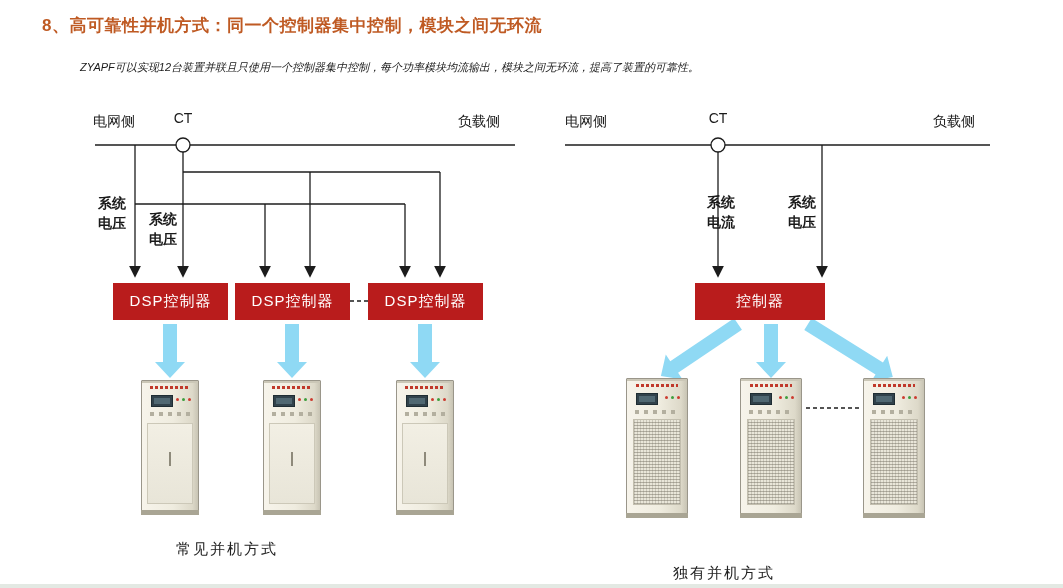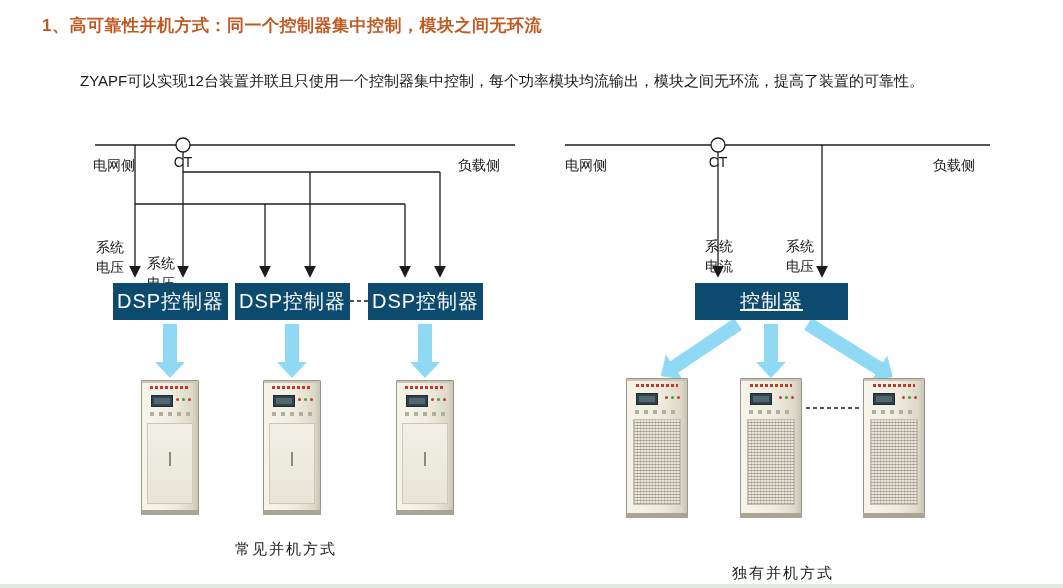--- a/index.html
+++ b/index.html
@@ -8,36 +8,36 @@
     background:#ffffff;
     font-family:"Liberation Sans","DejaVu Sans",sans-serif;
     color:#1a1a1a;
   }
   #wires { position:absolute; left:0; top:0; z-index:1; }
   .title {
     position:absolute; left:42px; top:14px; z-index:2;
     font-size:17px; font-weight:bold; color:#bf5a23; letter-spacing:0.5px;
   }
   .desc {
-    position:absolute; left:80px; top:72px; width:950px; z-index:2;
-    font-size:15px; color:#1a1a1a;
-  }
-  .lbl { position:absolute; z-index:2; font-size:14px; white-space:nowrap;margin-top:44px; }
+    position:absolute; left:80px; top:60px; width:950px; z-index:2;
+    font-size:11px; color:#1a1a1a;font-style:italic;
+  }
+  .lbl { position:absolute; z-index:2; font-size:14px; white-space:nowrap; }
   .stack {
     width:30px; white-space:normal; word-break:break-all;
-    line-height:1.45; text-align:left;
+    line-height:1.45; text-align:right;font-weight:bold;
   }
   .gbox {
     position:absolute; z-index:2; height:37px;
-    background:#0c4a6e; color:#ffffff;
+    background:#b91c1c; color:#ffffff;
     display:flex; align-items:center; justify-content:center;
-    font-size:20px; letter-spacing:1px;
+    font-size:15px; letter-spacing:1px;
   }
   .caption {
-    position:absolute; z-index:2; width:220px; text-align:center;
+    position:absolute; z-index:2; width:220px; 
     font-size:15px; letter-spacing:2px; color:#222;
   }
   
   .cabinet {
     position:absolute; z-index:2; box-sizing:border-box;
     background:linear-gradient(90deg,#f7f4eb 0%,#efecdf 55%,#ddd9c9 90%,#c8c4b4 100%);
     border:1px solid #9a968a; border-radius:1px;
   }
   .cabinet::before {
     content:""; position:absolute; top:0; left:0; right:0; height:2px; background:#cbc7b7;
@@ -122,21 +122,21 @@
     <g fill="#8fd9f4">
       <path transform="translate(170,324)" d="M-7,0 L-7,38 L-15,38 L0,54 L15,38 L7,38 L7,0 Z"></path>
       <path transform="translate(292,324)" d="M-7,0 L-7,38 L-15,38 L0,54 L15,38 L7,38 L7,0 Z"></path>
       <path transform="translate(425,324)" d="M-7,0 L-7,38 L-15,38 L0,54 L15,38 L7,38 L7,0 Z"></path>
       <path transform="translate(738,324) rotate(56)" d="M-7,0 L-7,77 L-15,77 L0,93 L15,77 L7,77 L7,0 Z"></path>
       <path transform="translate(771,324)" d="M-7,0 L-7,38 L-15,38 L0,54 L15,38 L7,38 L7,0 Z"></path>
       <path transform="translate(808,324) rotate(-58)" d="M-7,0 L-7,84 L-15,84 L0,100 L15,84 L7,84 L7,0 Z"></path>
     </g>
   </svg>
 
-  <div class="title">1、高可靠性并机方式：同一个控制器集中控制，模块之间无环流</div>
+  <div class="title">8、高可靠性并机方式：同一个控制器集中控制，模块之间无环流</div>
   <div class="desc">ZYAPF可以实现12台装置并联且只使用一个控制器集中控制，每个功率模块均流输出，模块之间无环流，提高了装置的可靠性。</div>
 
   <div class="lbl" style="left:93px;top:113px;">电网侧</div>
   <div class="lbl" style="left:168px;top:110px;width:30px;text-align:center;">CT</div>
   <div class="lbl" style="left:458px;top:113px;">负载侧</div>
   <div class="lbl stack" style="left:96px;top:193px;">系统电压</div>
   <div class="lbl stack" style="left:147px;top:209px;">系统电压</div>
 
   <div class="gbox" style="left:113px;top:283px;width:115px;">DSP控制器</div>
   <div class="gbox" style="left:235px;top:283px;width:115px;">DSP控制器</div>
@@ -180,21 +180,21 @@
   </div>
 
   <div class="caption" style="left:176px;top:540px;">常见并机方式</div>
 
   <div class="lbl" style="left:565px;top:113px;">电网侧</div>
   <div class="lbl" style="left:703px;top:110px;width:30px;text-align:center;">CT</div>
   <div class="lbl" style="left:933px;top:113px;">负载侧</div>
   <div class="lbl stack" style="left:705px;top:192px;">系统电流</div>
   <div class="lbl stack" style="left:786px;top:192px;">系统电压</div>
 
-  <div class="gbox" style="left:695px;top:283px;width:153px;text-decoration:underline;">控制器</div>
+  <div class="gbox" style="left:695px;top:283px;width:130px;">控制器</div>
 
   <div class="cabinet" style="left:626px;top:378px;width:62px;height:140px;">
     <i class="red-text"></i>
     <i class="screen"></i>
     <i class="leds">
         <b></b>
         <b></b>
         <b></b>
       </i>
     <i class="btnrow"></i>

